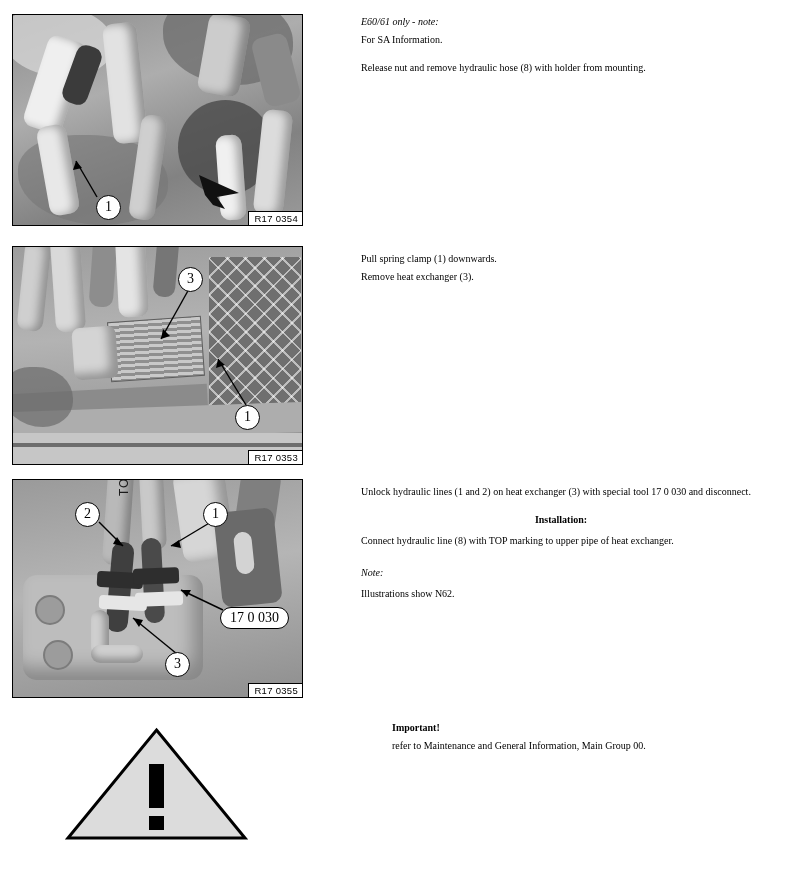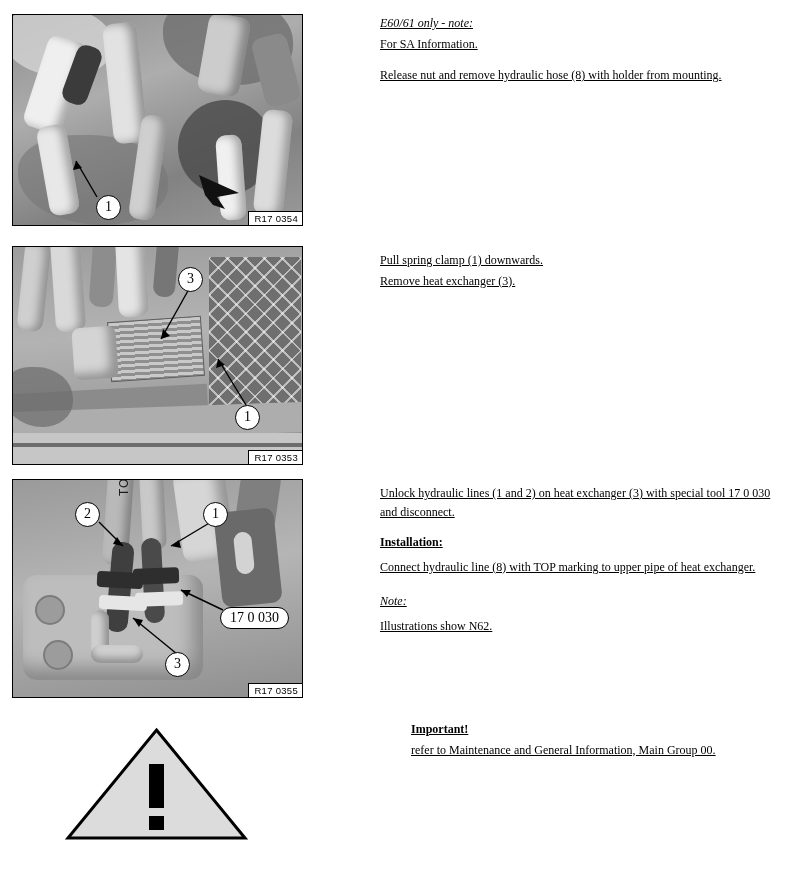--- a/index.html
+++ b/index.html
@@ -27,25 +27,24 @@
     left: 0;
     width: 811px;
   }
   .fig-col {
     position: absolute;
     left: 12px;
     width: 291px;
   }
   .text-col {
     position: absolute;
-    left: 380px;
+    left: 361px;
     width: 400px;
-    font-size: 12px;
+    font-size: 10px;
     line-height: 1.55;
-    text-decoration: underline;
   }
   .text-col p {
     margin: 0 0 9px 0;
   }
   .text-col p.tight {
     margin-bottom: 2px;
   }
   .italic { font-style: italic; }
   .bold { font-weight: bold; }
   .indent { margin-left: 30px; }
@@ -261,21 +260,21 @@
         <div class="callout" style="left:62px;top:22px;">2</div>
         <div class="callout" style="left:190px;top:22px;">1</div>
         <div class="callout" style="left:152px;top:172px;">3</div>
         <div class="tool-label" style="left:207px;top:127px;">17 0 030</div>
         <div class="fig-caption">R17 0355</div>
       </div>
     </div>
 
     <div class="text-col" style="top:5px;">
       <p>Unlock hydraulic lines (1 and 2) on heat exchanger (3) with special tool  17 0 030  and disconnect.</p>
-      <p class="bold tight" style="margin-top:12px;">Installation:</p>
+      <p class="bold tight" style="margin-top:12px;text-align:center;">Installation:</p>
       <p class="indent" style="margin-top:6px;">Connect hydraulic line (8) with TOP marking to upper pipe of heat exchanger.</p>
       <p class="italic tight" style="margin-top:16px;">Note:</p>
       <p style="margin-top:6px;">Illustrations show N62.</p>
     </div>
   </div>
 
   <div class="row" style="top:712px;">
 
     <div class="fig-col">
       <div class="warn-wrap">

